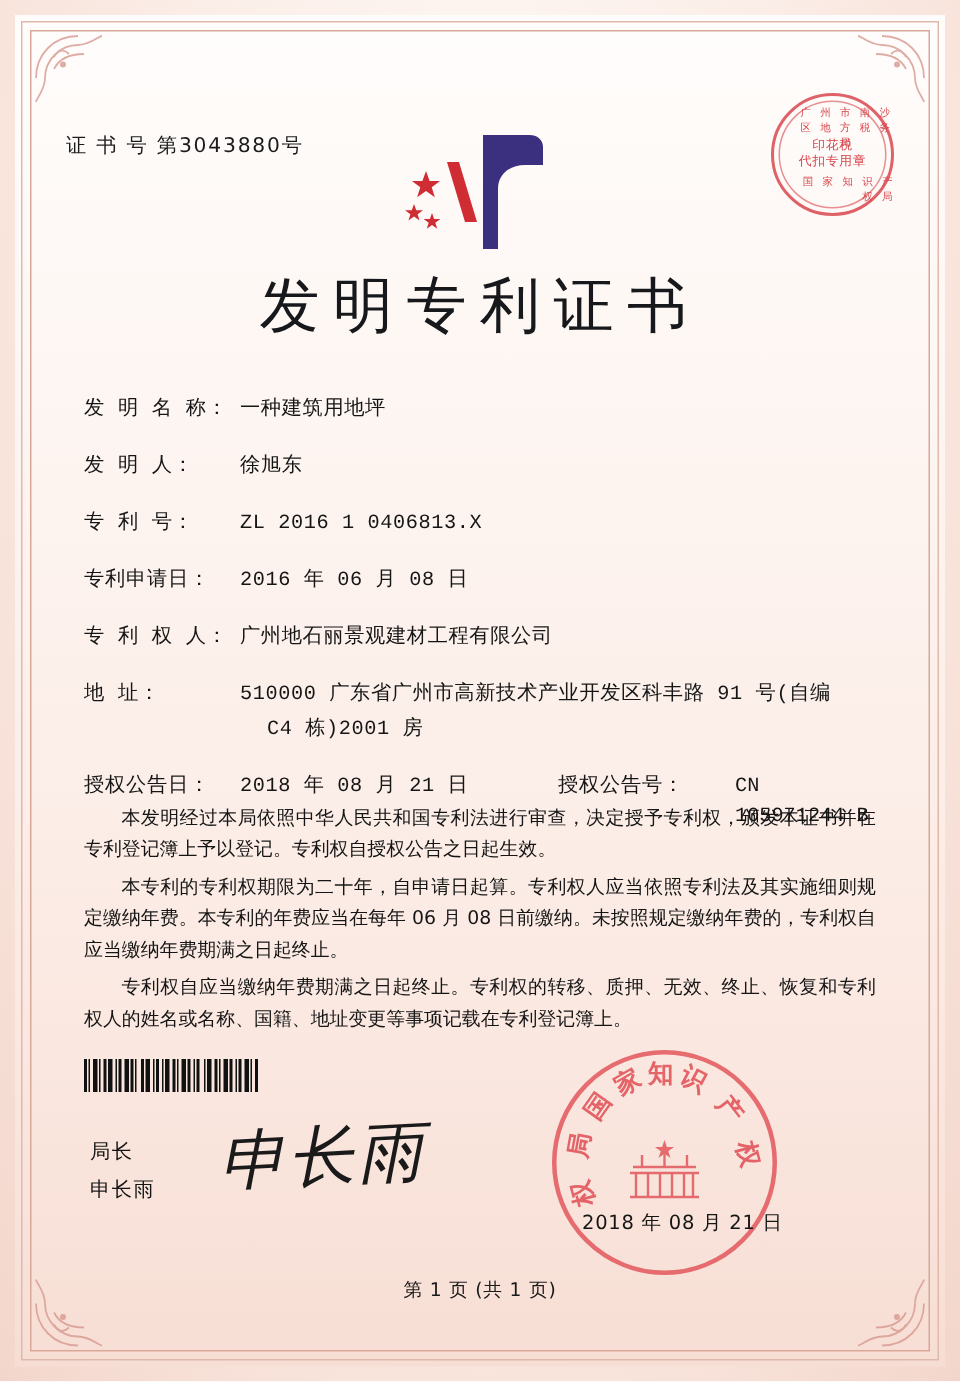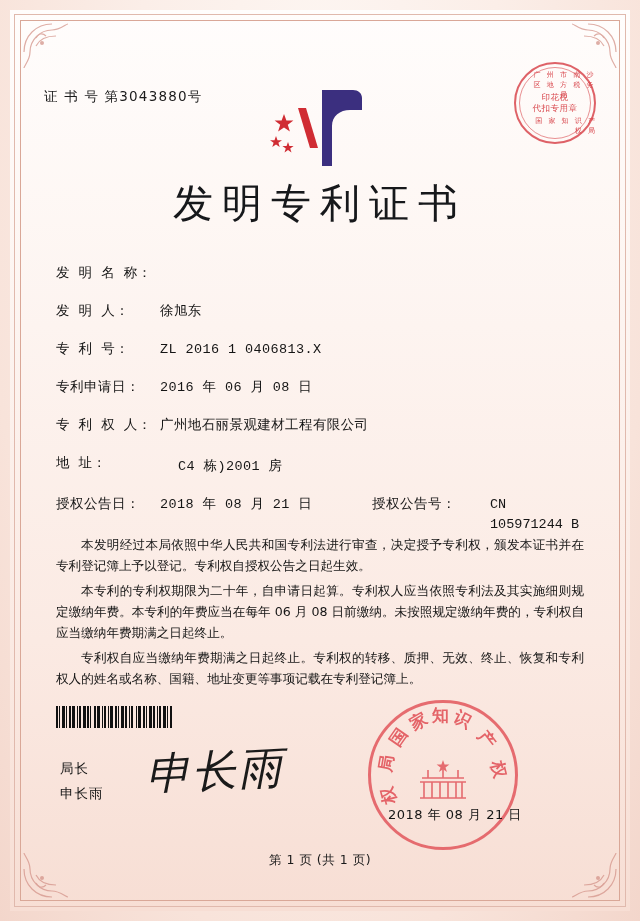--- a/index.html
+++ b/index.html
@@ -363,40 +363,42 @@
         <polygon points="22,56 23.4,60 27.6,60 24.2,62.5 25.5,66.5 22,64 18.5,66.5 19.8,62.5 16.4,60 20.6,60"></polygon>
       </g>
     </svg>
   </div>
 
   <div class="doc-title">发明专利证书</div>
 
   <div class="fields">
     <div class="frow">
       <div class="flabel">发 明 名 称：</div>
+      <div class="fval">一种建筑用地坪</div>
     </div>
     <div class="frow">
       <div class="flabel">发 明 人：</div>
       <div class="fval">徐旭东</div>
     </div>
     <div class="frow">
       <div class="flabel">专 利 号：</div>
       <div class="fval">ZL 2016 1 0406813.X</div>
     </div>
     <div class="frow">
       <div class="flabel">专利申请日：</div>
       <div class="fval">2016 年 06 月 08 日</div>
     </div>
     <div class="frow">
       <div class="flabel">专 利 权 人：</div>
       <div class="fval">广州地石丽景观建材工程有限公司</div>
     </div>
     <div class="frow">
       <div class="flabel">地 址：</div>
       <div class="fval">
+        <span>510000  广东省广州市高新技术产业开发区科丰路 91 号(自编</span>
         <span class="line2">C4 栋)2001 房</span>
       </div>
     </div>
     <div class="frow two-col">
       <div class="flabel">授权公告日：</div>
       <div class="fval">2018 年 08 月 21 日</div>
       <div class="flabel2">授权公告号：</div>
       <div class="fval2">CN 105971244 B</div>
     </div>
   </div>

